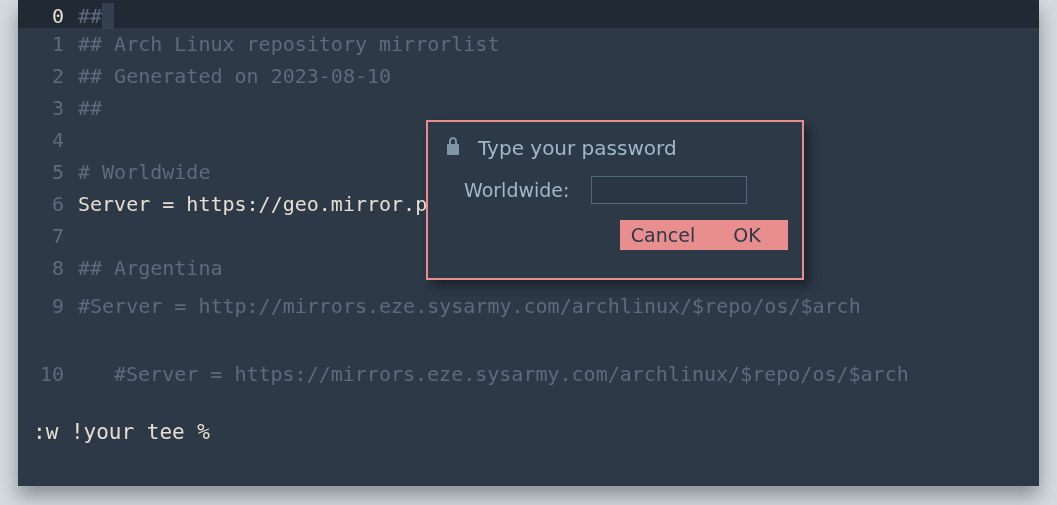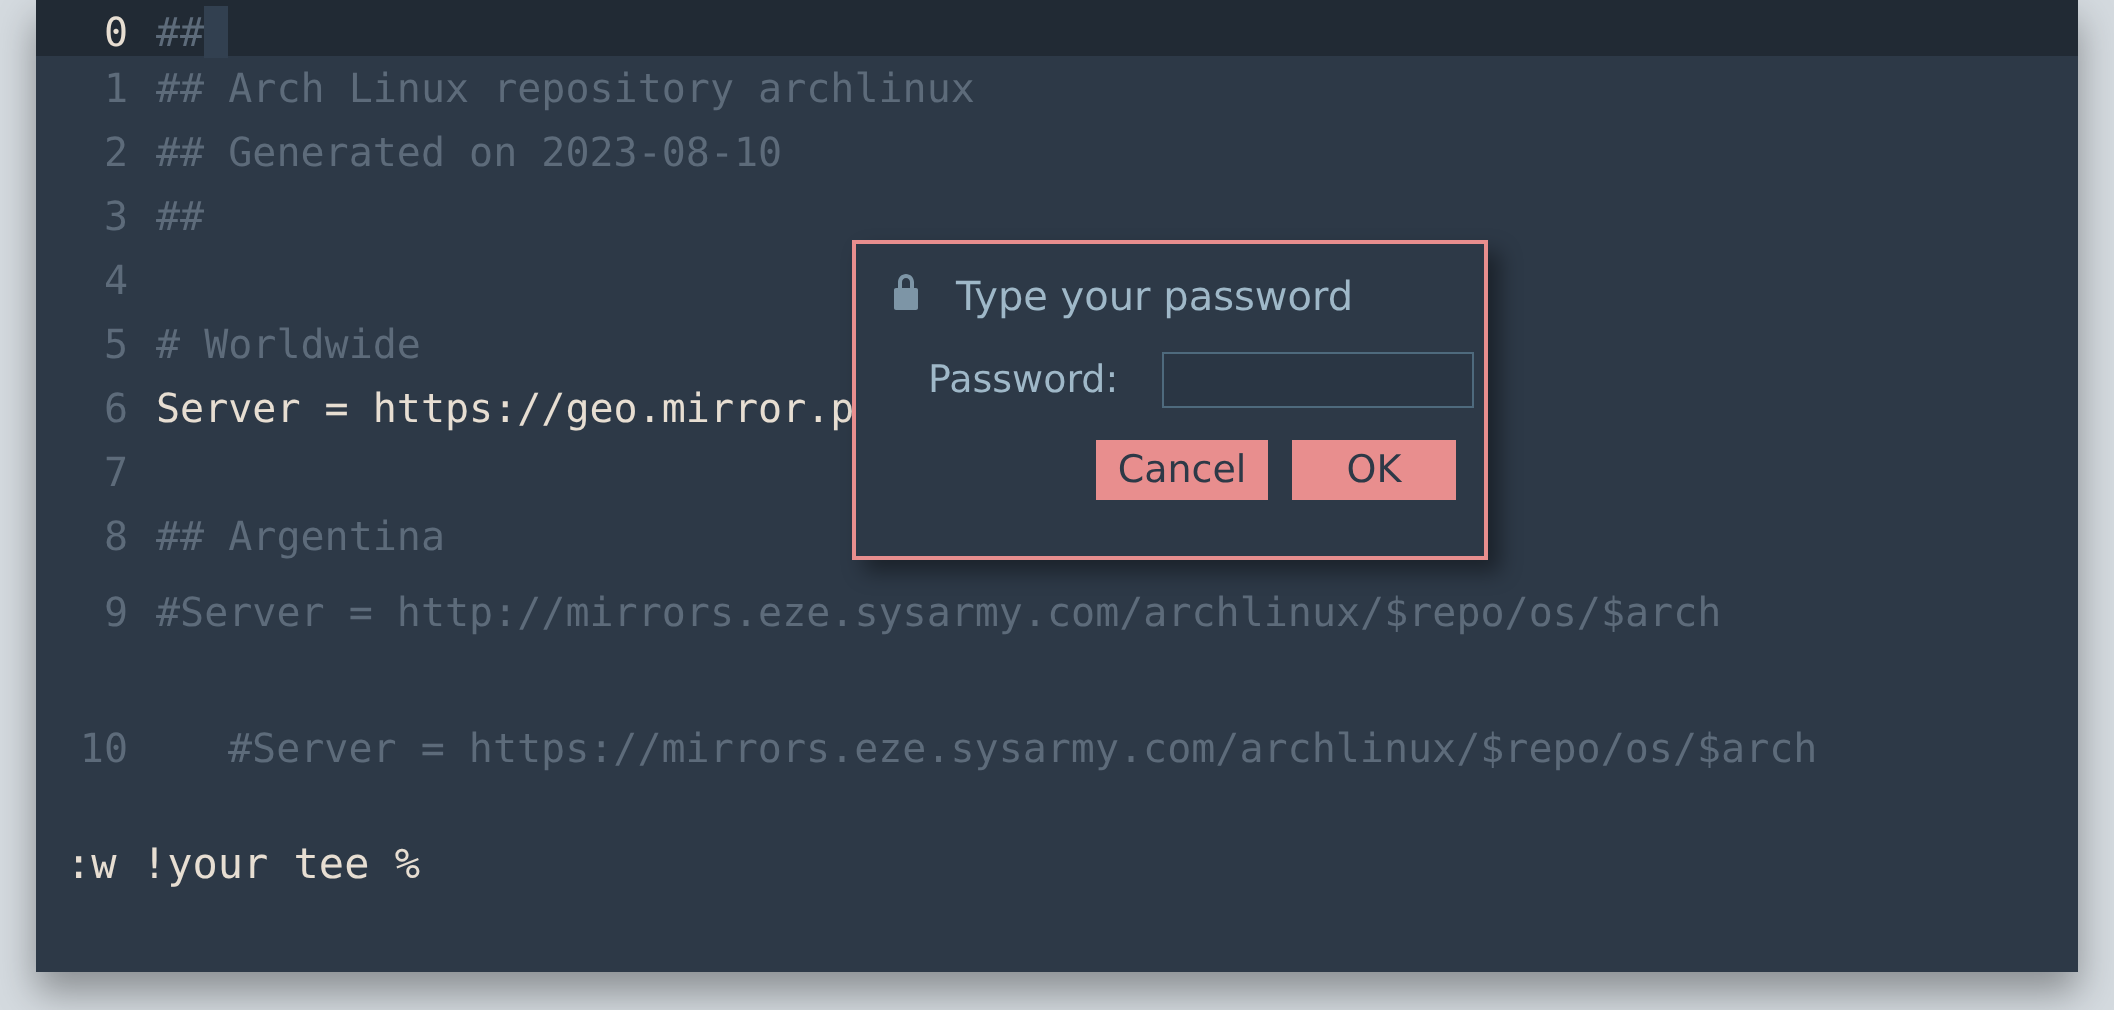--- a/index.html
+++ b/index.html
@@ -62,21 +62,21 @@
     position: absolute;
     left: 15px; top: 420px;
     font-size: 21px;
     color: #e7ded2;
     white-space: pre;
   }
 
   .dialog {
     position: absolute;
     left: 408px; top: 120px;
-    width: 318px; height: 160px;
+    width: 378px; height: 160px;
     background: #2d3947;
     border: 2px solid #e88e8e;
     box-shadow: 6px 6px 10px rgba(0,0,0,0.4);
     font-family: "DejaVu Sans", "Segoe UI", sans-serif;
     color: #9fb8c8;
   }
   .dlg-title-row {
     display: flex;
     align-items: center;
     gap: 18px;
@@ -96,21 +96,20 @@
     background: #2a3644;
     border: 1px solid #4e6a7d;
     color: #cfe3ed;
     font-family: inherit;
     font-size: 17px;
     padding: 0 6px;
   }
   .dlg-btn-row {
     display: flex;
     justify-content: flex-end;
-    gap: 12px;
     padding: 12px 14px 0 0;
   }
   .btn {
     background: #e88e8e;
     color: #2d3947;
     border: none;
     font-size: 19px;
     height: 30px;
     cursor: pointer;
     font-family: inherit;
@@ -119,21 +118,21 @@
   .btn.ok     { width: 82px; }
 </style>
 </head>
 <body>
 
 <div class="term">
   <div class="gutter-bg"></div>
   <div class="topline-bg"></div>
   <div id="lines-root">
       <div class="line" style="top: 0px;"><span class="ln current">0</span><span class="code comment">##</span><span class="cursor-box"></span></div>
-      <div class="line" style="top: 28px;"><span class="ln">1</span><span class="code comment">## Arch Linux repository archlinux</span></div>
+      <div class="line" style="top: 28px;"><span class="ln">1</span><span class="code comment">## Arch Linux repository mirrorlist</span></div>
       <div class="line" style="top: 60px;"><span class="ln">2</span><span class="code comment">## Generated on 2023-08-10</span></div>
       <div class="line" style="top: 92px;"><span class="ln">3</span><span class="code comment">##</span></div>
       <div class="line" style="top: 124px;"><span class="ln">4</span><span class="code"></span></div>
       <div class="line" style="top: 156px;"><span class="ln">5</span><span class="code comment"># Worldwide</span></div>
       <div class="line" style="top: 188px;"><span class="ln">6</span><span class="code">Server = https://geo.mirror.pkgbuild.com/$repo/os/$arch</span></div>
       <div class="line" style="top: 220px;"><span class="ln">7</span><span class="code"></span></div>
       <div class="line" style="top: 252px;"><span class="ln">8</span><span class="code comment">## Argentina</span></div>
       <div class="line" style="top: 290px;"><span class="ln">9</span><span class="code comment">#Server = http://mirrors.eze.sysarmy.com/archlinux/$repo/os/$arch</span></div>
       <div class="line" style="top: 358px; gap: 36px;"><span class="ln">10</span><span class="code comment">#Server = https://mirrors.eze.sysarmy.com/archlinux/$repo/os/$arch</span></div>
     </div>
@@ -143,21 +142,21 @@
   <div class="dialog">
     <div class="dlg-title-row">
       <span>
         <svg class="lock-svg" viewBox="0 0 14 18">
             <path d="M7 0c-2.2 0-4 1.8-4 4v3H2c-.6 0-1 .4-1 1v9c0 .6.4 1 1 1h10c.6 0 1-.4 1-1V8c0-.6-.4-1-1-1h-1V4c0-2.2-1.8-4-4-4zm0 2c1.1 0 2 .9 2 2v3H5V4c0-1.1.9-2 2-2z"></path>
           </svg>
       </span>
       <span>Type your password</span>
     </div>
     <div class="dlg-field-row">
-      <span>Password:</span>
+      <span>Worldwide:</span>
       <input type="password" class="pw-input" placeholder="" style="">
     </div>
     <div class="dlg-btn-row">
       <button class="btn cancel">Cancel</button>
       <button class="btn ok">OK</button>
     </div>
   </div>
 </div>
 
 </body></html>

